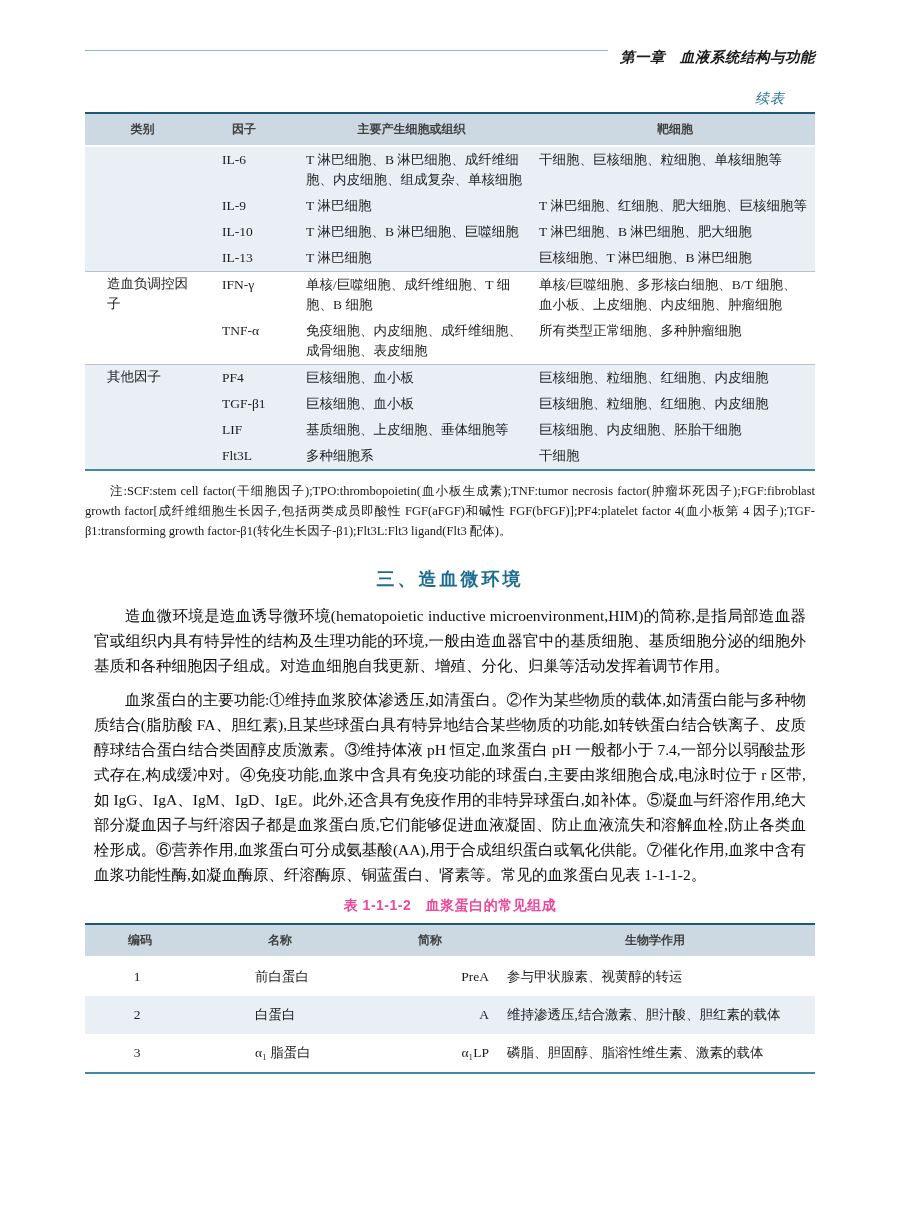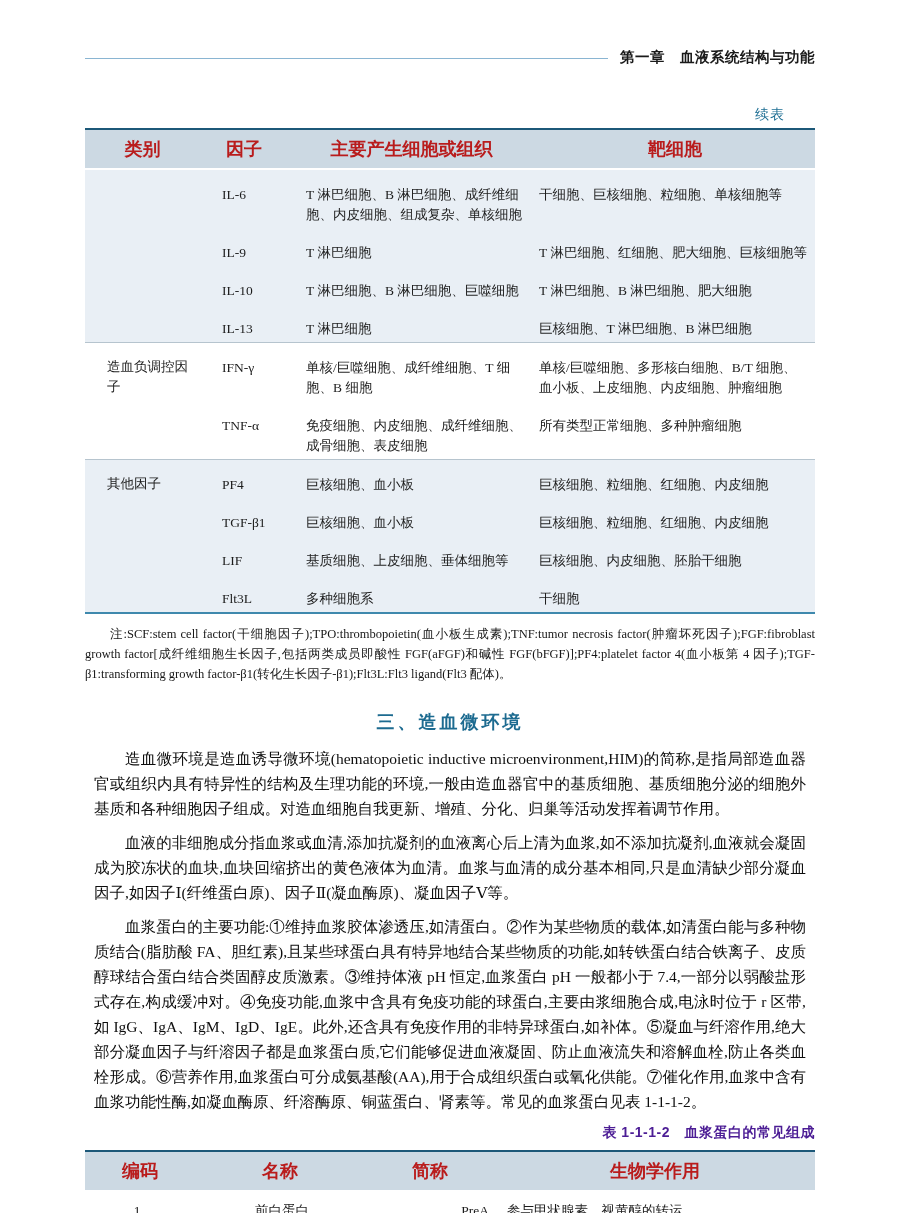--- a/index.html
+++ b/index.html
@@ -5,45 +5,45 @@
   html,body{margin:0;padding:0;}
   body{
     width:900px;height:1213px;background:#ffffff;overflow:hidden;
     font-family:"Liberation Serif","DejaVu Serif",serif;
     color:#111;
     -webkit-font-smoothing:antialiased;
   }
   .page{box-sizing:border-box;width:900px;height:1213px;padding:48px 85px 0 85px;position:relative;}
 
   
-  .running-header{display:flex;align-items:center;height:18px;}
+  .running-header{display:flex;align-items:flex-start;height:18px;font-style:italic;}
   .header-rule{flex:0 0 523px;height:1px;background:#8ab5d2;margin-top:2px;}
   .chapter-title{
     flex:1;text-align:right;
     font-family:"Liberation Sans","DejaVu Sans",sans-serif;
     font-weight:bold;font-size:14.5px;color:#1a1a1a;letter-spacing:.5px;
   }
 
   
-  .continued{margin-top:40px;text-align:right;padding-right:30px;
-    font-size:14px;color:#1e6f94;letter-spacing:1px;}
+  .continued{margin-top:24px;text-align:right;padding-right:30px;
+    font-size:14px;color:#1e6f94;letter-spacing:1px;font-style:italic;}
 
   
   table{border-collapse:collapse;width:730px;table-layout:fixed;}
   .tbl{border-top:2.5px solid #1c5878;border-bottom:2.5px solid #3f89ad;margin-top:4px;}
   .tbl thead th{
     background:#ccd9e3;
     font-family:Liberation Sans, sans-serif;
-    font-weight:bold;font-size:18px;color:#b91c1c;
+    font-weight:bold;font-size:12px;color:#404040;
     padding:7px 2px;border-bottom:2px solid #ffffff;
   }
   .tbl tbody tr:first-child{border-top:2px solid #5d97ba;}
   .tbl td{
     font-size:13.5px;line-height:20px;color:#1c1c1c;
-    vertical-align:top;padding:15px 6px 3px 0;
+    vertical-align:top;padding:3px 6px 3px 0;
   }
   tr.shaded{background:#e9eff5;}
   tr.group-start{border-top:1px solid #b6c4ce;}
 
   
   #cytokine-table .col-cat{padding-left:22px;font-family:Liberation Mono, monospace;}
   #cytokine-table .col-factor{padding-left:22px;}
   #cytokine-table .col-source{padding-left:18px;}
   #cytokine-table .col-target{padding-left:4px;}
 
@@ -62,23 +62,23 @@
 
   
   .bodytext{margin-top:12px;}
   .bodytext p{
     margin:9px;font-size:15.5px;line-height:25px;color:#0d0d0d;
     text-align:justify;text-indent:2em;
   }
 
   
   .table-caption{
-    margin-top:10px;text-align:right;
+    margin-top:10px;text-align:center;
     font-family:"Liberation Sans","DejaVu Sans",sans-serif;
-    font-weight:bold;font-size:14px;color:#4c1d95;letter-spacing:.5px;
+    font-weight:bold;font-size:14px;color:#ec4899;letter-spacing:.5px;
   }
   #plasma-table{margin-top:8px;}
   #plasma-table td{padding-top:9px;padding-bottom:9px;}
   #plasma-table tbody tr:nth-child(even){background:#e9eff5;}
   #plasma-table .col-code{text-align:center;}
   #plasma-table .col-name{padding-left:60px;}
   #plasma-table .col-abbr{text-align:right;}
   #plasma-table .col-role{padding-left:12px;}
 </style>
 </head>
@@ -164,21 +164,20 @@
         </tr>
       </tbody>
   </table>
 
   <div class="table-note">注:SCF:stem cell factor(干细胞因子);TPO:thrombopoietin(血小板生成素);TNF:tumor necrosis factor(肿瘤坏死因子);FGF:fibroblast growth factor[成纤维细胞生长因子,包括两类成员即酸性 FGF(aFGF)和碱性 FGF(bFGF)];PF4:platelet factor 4(血小板第 4 因子);TGF-β1:transforming growth factor-β1(转化生长因子-β1);Flt3L:Flt3 ligand(Flt3 配体)。</div>
 
   <div class="section-heading">三、造血微环境</div>
 
   <div class="bodytext">
     <p>造血微环境是造血诱导微环境(hematopoietic inductive microenvironment,HIM)的简称,是指局部造血器官或组织内具有特异性的结构及生理功能的环境,一般由造血器官中的基质细胞、基质细胞分泌的细胞外基质和各种细胞因子组成。对造血细胞自我更新、增殖、分化、归巢等活动发挥着调节作用。</p>
-    <p>血液的非细胞成分指血浆或血清,添加抗凝剂的血液离心后上清为血浆,如不添加抗凝剂,血液就会凝固成为胶冻状的血块,血块回缩挤出的黄色液体为血清。血浆与血清的成分基本相同,只是血清缺少部分凝血因子,如因子Ⅰ(纤维蛋白原)、因子Ⅱ(凝血酶原)、凝血因子Ⅴ等。</p>
     <p>血浆蛋白的主要功能:①维持血浆胶体渗透压,如清蛋白。②作为某些物质的载体,如清蛋白能与多种物质结合(脂肪酸 FA、胆红素),且某些球蛋白具有特异地结合某些物质的功能,如转铁蛋白结合铁离子、皮质醇球结合蛋白结合类固醇皮质激素。③维持体液 pH 恒定,血浆蛋白 pH 一般都小于 7.4,一部分以弱酸盐形式存在,构成缓冲对。④免疫功能,血浆中含具有免疫功能的球蛋白,主要由浆细胞合成,电泳时位于 r 区带,如 IgG、IgA、IgM、IgD、IgE。此外,还含具有免疫作用的非特异球蛋白,如补体。⑤凝血与纤溶作用,绝大部分凝血因子与纤溶因子都是血浆蛋白质,它们能够促进血液凝固、防止血液流失和溶解血栓,防止各类血栓形成。⑥营养作用,血浆蛋白可分成氨基酸(AA),用于合成组织蛋白或氧化供能。⑦催化作用,血浆中含有血浆功能性酶,如凝血酶原、纤溶酶原、铜蓝蛋白、肾素等。常见的血浆蛋白见表 1-1-1-2。</p>
   </div>
 
   <div class="table-caption">表 1-1-1-2　血浆蛋白的常见组成</div>
 
   <table class="tbl" id="plasma-table">
     <colgroup>
       <col style="width:110px">
         <col style="width:170px">
         <col style="width:130px">

